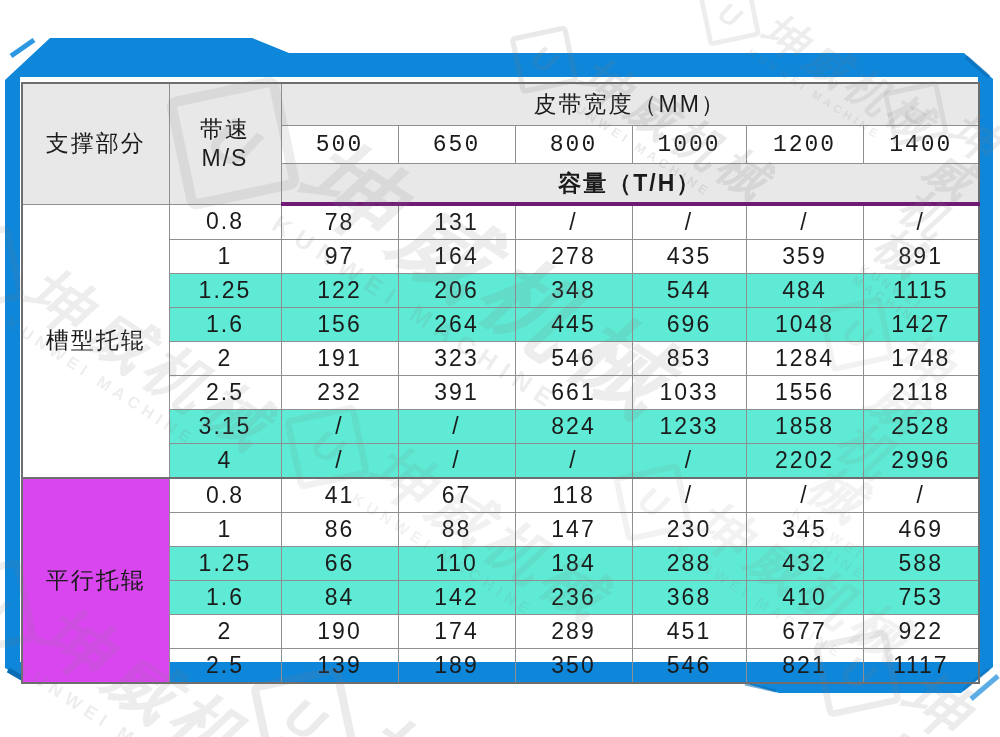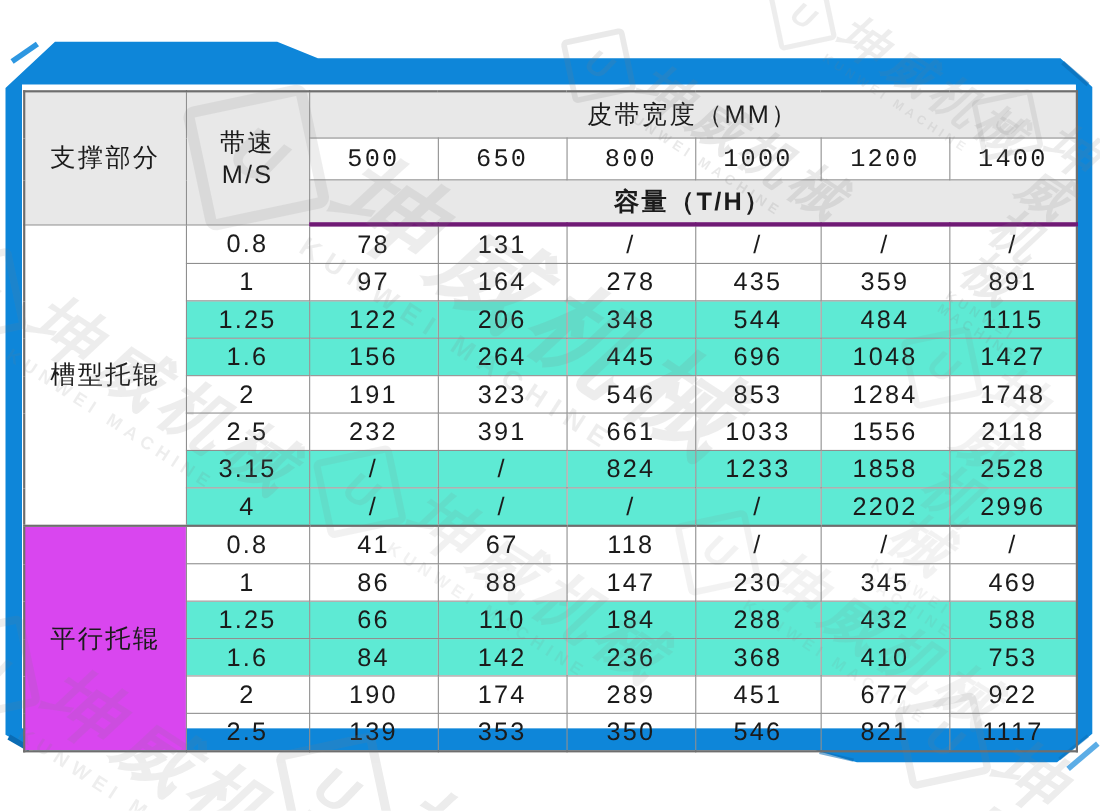--- a/index.html
+++ b/index.html
@@ -220,21 +220,21 @@
           <td>190</td>
           <td>174</td>
           <td>289</td>
           <td>451</td>
           <td>677</td>
           <td>922</td>
         </tr>
         <tr>
           <td class="">2.5</td>
           <td>139</td>
-          <td>353</td>
+          <td>189</td>
           <td>350</td>
           <td>546</td>
           <td>821</td>
           <td>1117</td>
         </tr>
       </tbody>
   </table>
 </div>
 
 <div class="wm-layer">

